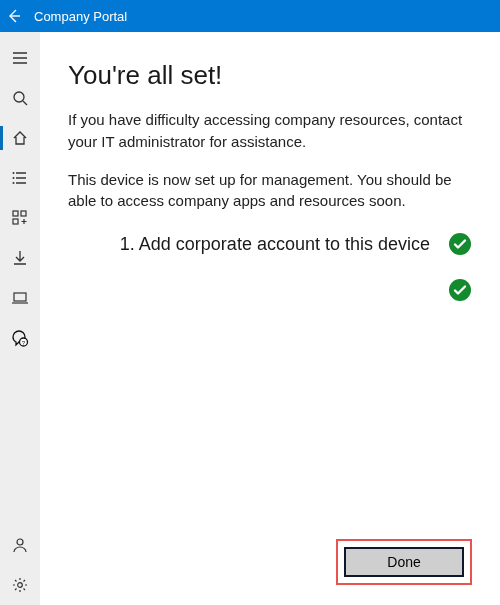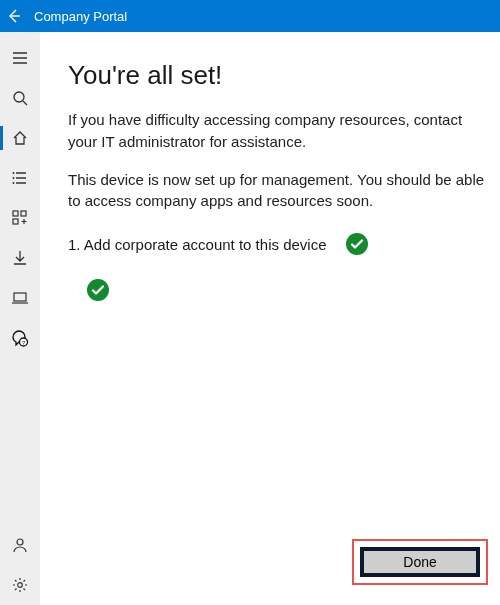--- a/index.html
+++ b/index.html
@@ -59,63 +59,64 @@
       content: "";
       position: absolute;
       left: 0;
       top: 8px;
       bottom: 8px;
       width: 3px;
       background: #0a6fbb;
     }
     .content {
       flex: 1;
-      padding: 28px 12px 20px 28px;
+      padding: 28px 28px 20px 28px;
       display: flex;
       flex-direction: column;
     }
     h1 {
       font-weight: 400;
       font-size: 26px;
       margin-bottom: 18px;
       color: #1a1a1a;
     }
     p.body {
       font-size: 15px;
       line-height: 1.45;
       margin-bottom: 16px;
       color: #222;
     }
     .steps { margin-top: 4px; }
     .step {
       display: flex;
       align-items: center;
       margin-bottom: 22px;
-      font-size: 15px;
+      font-size: 18px;
+      justify-content: flex-end;
     }
     .step .label { flex: 0 0 auto; }
     .step .check {
       margin-left: 18px;
       width: 24px;
       height: 24px;
     }
     .footer {
       margin-top: auto;
       display: flex;
       justify-content: flex-end;
     }
     .done-wrap {
       border: 2px solid #e8524f;
       padding: 6px;
     }
     button.done {
       width: 120px;
       height: 30px;
       background: #cfcfcf;
-      border: 4px solid #0f172a;
+      border: 2px solid #0f172a;
       font-size: 14px;
       cursor: pointer;
       font-family: inherit;
     }
     svg { display: block; }
   </style>
 </head>
 <body>
 
 <div class="titlebar">

